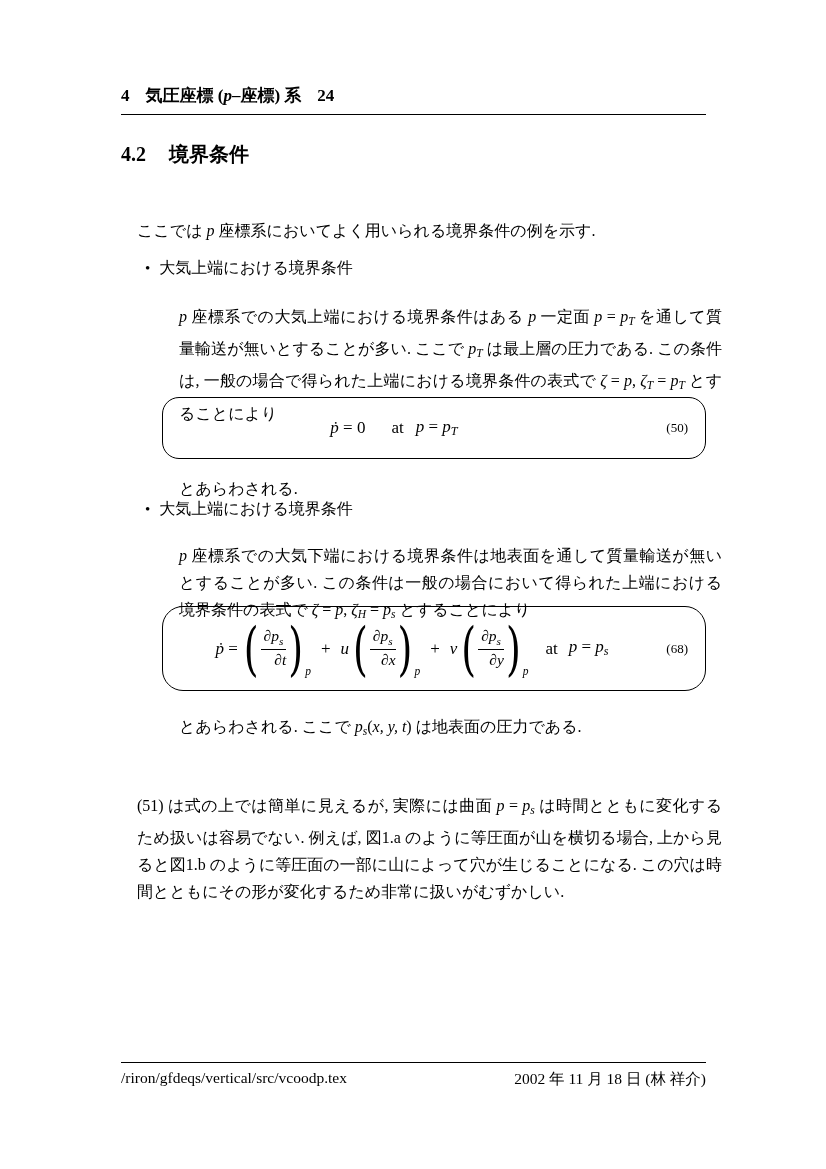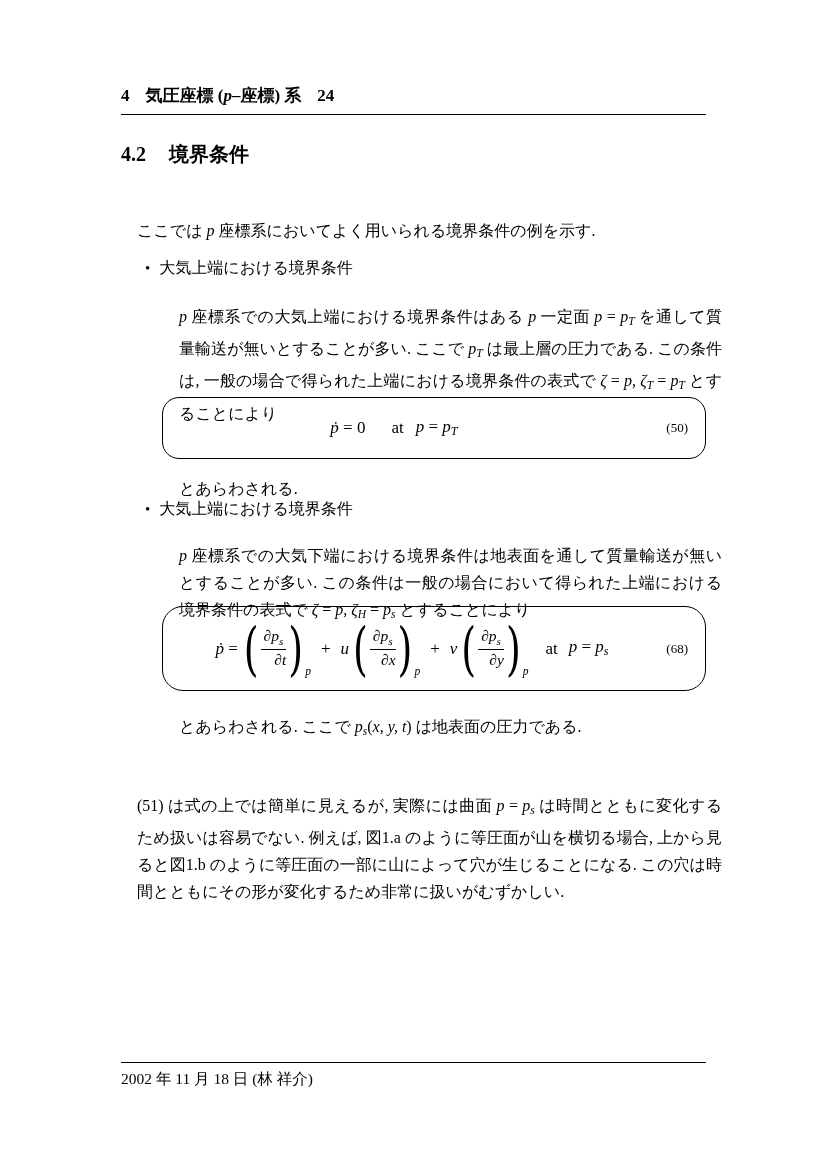--- a/index.html
+++ b/index.html
@@ -182,16 +182,17 @@
       <span><span class="run-i">p</span><span class="run-rm"> = </span><span class="run-i">p</span><span class="run-isub">s</span></span>
     </span>
     <span class="eq-num">(68)</span>
   </div>
 
   <p class="para indent" style="top:697px"><span>とあらわされる. ここで </span><span class="run-i">p</span><span class="run-isub">s</span><span class="run-rm">(</span><span class="run-i">x, y, t</span><span class="run-rm">)</span><span> は地表面の圧力である.</span></p>
 
   <p class="para full" style="top:776px"><span>(51) は式の上では簡単に見えるが, 実際には曲面 </span><span class="run-i">p</span><span class="run-rm"> = </span><span class="run-i">p</span><span class="run-isub">s</span><span> は時間とともに変化するため扱いは容易でない. 例えば, 図1.a のように等圧面が山を横切る場合, 上から見ると図1.b のように等圧面の一部に山によって穴が生じることになる. この穴は時間とともにその形が変化するため非常に扱いがむずかしい.</span></p>
 
   <div class="footer">
+    <span>/riron/gfdeqs/vertical/src/vcoodp.tex</span>
     <span>2002 年 11 月 18 日 (林 祥介)</span>
   </div>
 
 </div>
 
 </body></html>

